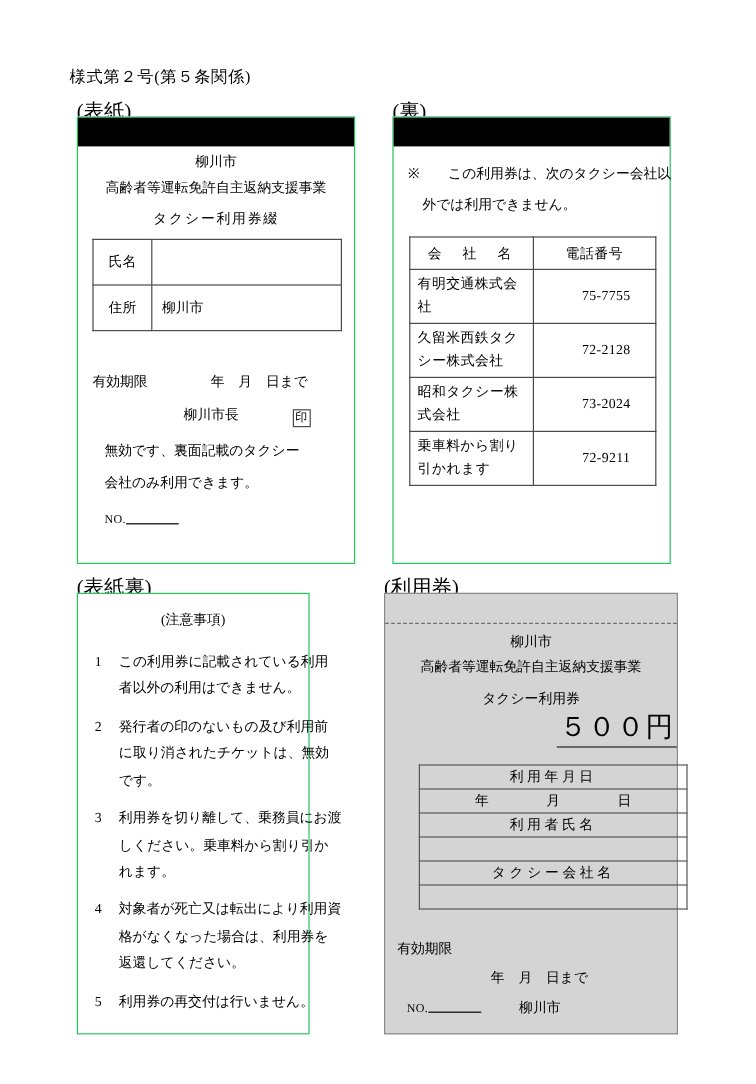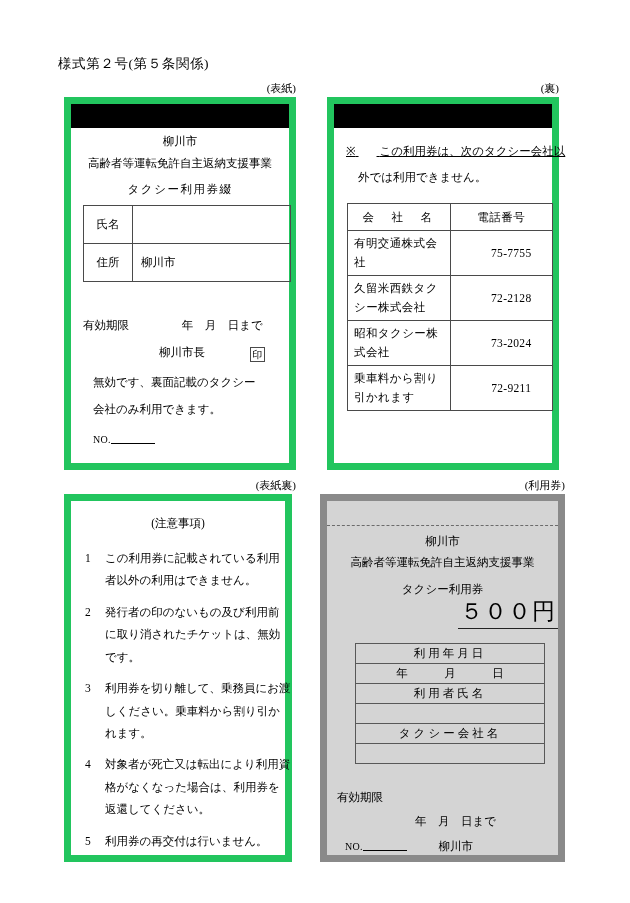--- a/index.html
+++ b/index.html
@@ -27,30 +27,30 @@
     left: 58px;
     top: 55px;
     font-size: 13.5px;
     letter-spacing: 0.6px;
     white-space: nowrap;
   }
 
   
   .caption {
     position: absolute;
-    font-size: 11px;
-    text-align: right;
+    font-size: 17px;
+    text-align: left;
     white-space: nowrap;
   }
 
   
   .card {
     position: absolute;
     box-sizing: border-box;
-    border: 7px solid #22c55e;
+    border: 1px solid #22c55e;
     background: #ffffff;
   }
   .card.shaded {
     background: #d4d4d4;
     border-color: #8a8a8a;
   }
   .black-bar {
     position: absolute;
     left: 0;
     top: 0;
@@ -239,21 +239,21 @@
     </div>
   </div>
 
   <div class="caption" style="left:327px; top:81px; width:232px;">(裏)</div>
 
   <div class="card" id="back-cover-card" style="left:327px; top:97px; width:232px; height:373px;">
 
     <div class="black-bar"></div>
 
     <div class="blk" style="left:12px; top:39px; width:212px;">
-      <div class="line" style="margin-bottom:9px;text-decoration:underline;">
+      <div class="line" style="margin-bottom:9px;">
         <span>※</span>
         <span class="sp-mid"></span>
         <span>この利用券は、次のタクシー会社以</span>
       </div>
       <div class="line" style="padding-left:12px;">外では利用できません。</div>
     </div>
 
     <div class="blk" style="left:13px; top:99px; width:206px;">
       <table class="grid" id="company-table">
         <tbody>
@@ -277,21 +277,21 @@
           <td class="name">乗車料から割り引かれます</td>
           <td class="tel">72-9211</td>
         </tr>
       </tbody>
         </table>
     </div>
   </div>
 
   <div class="caption" style="left:64px; top:478px; width:232px;">(表紙裏)</div>
 
-  <div class="card" id="inside-cover-card" style="left:64px; top:494px; width:228px; height:368px;">
+  <div class="card" id="inside-cover-card" style="left:64px; top:494px; width:194px; height:368px;">
 
     <div class="line ctr" style="margin-top:14px;">(注意事項)</div>
 
     <div class="blk" style="left:14px; top:46px; width:206px;">
 
       <div class="note-item">
         <span class="note-num">1</span>
         <span class="note-text">この利用券に記載されている利用者以外の利用はできません。</span>
       </div>
       <div class="note-item">
@@ -322,21 +322,21 @@
     <div class="blk" style="left:0; top:32px; width:100%;">
       <div class="line ctr" style="margin-bottom:4px;">柳川市</div>
       <div class="line ctr" style="margin-bottom:9px;">高齢者等運転免許自主返納支援事業</div>
       <div class="line ctr">タクシー利用券</div>
     </div>
 
     <div class="blk ctr" style="left:0; top:95px; width:100%;text-align:right;">
       <span class="amount">５００円</span>
     </div>
 
-    <div class="blk" style="left:28px; top:142px; width:190px;">
+    <div class="blk" style="left:28px; top:142px; width:224px;">
       <table id="voucher-table">
         <tbody>
             <tr>
           <td>利用年月日</td>
         </tr>
         <tr>
           <td class="dateline">
             <div class="dateline-inner">
               <span>年</span>
               <span>月</span>

